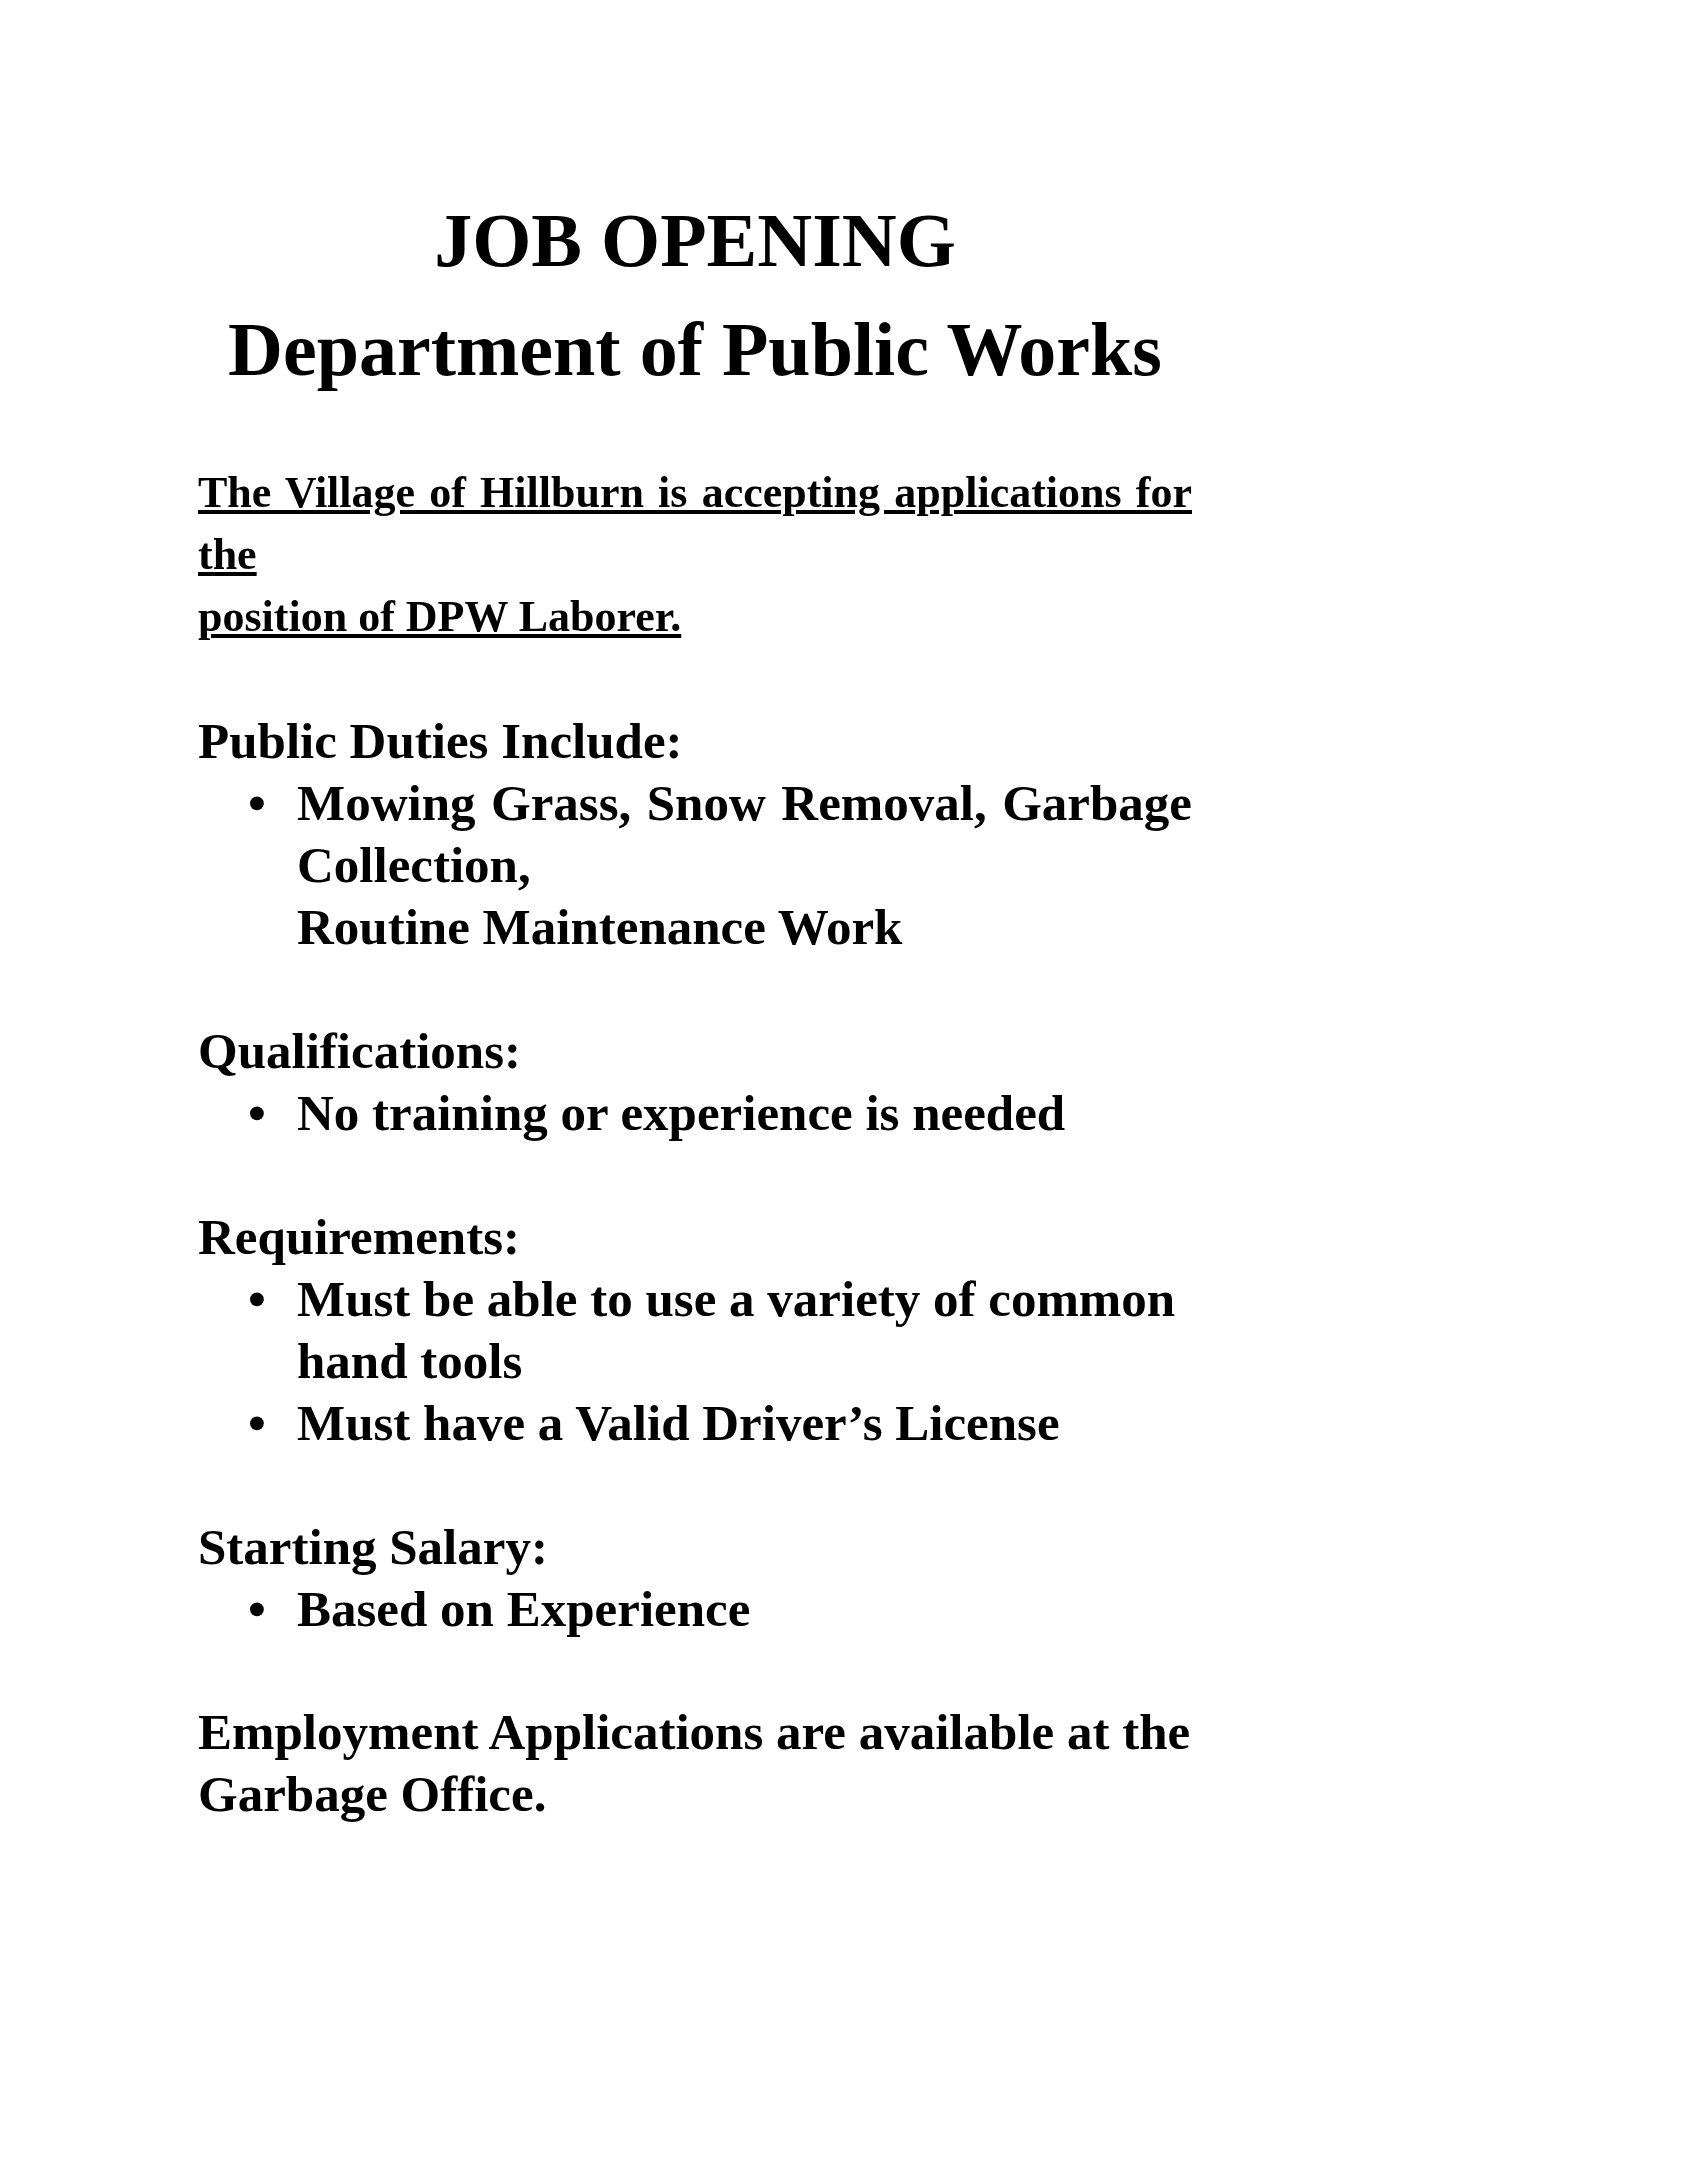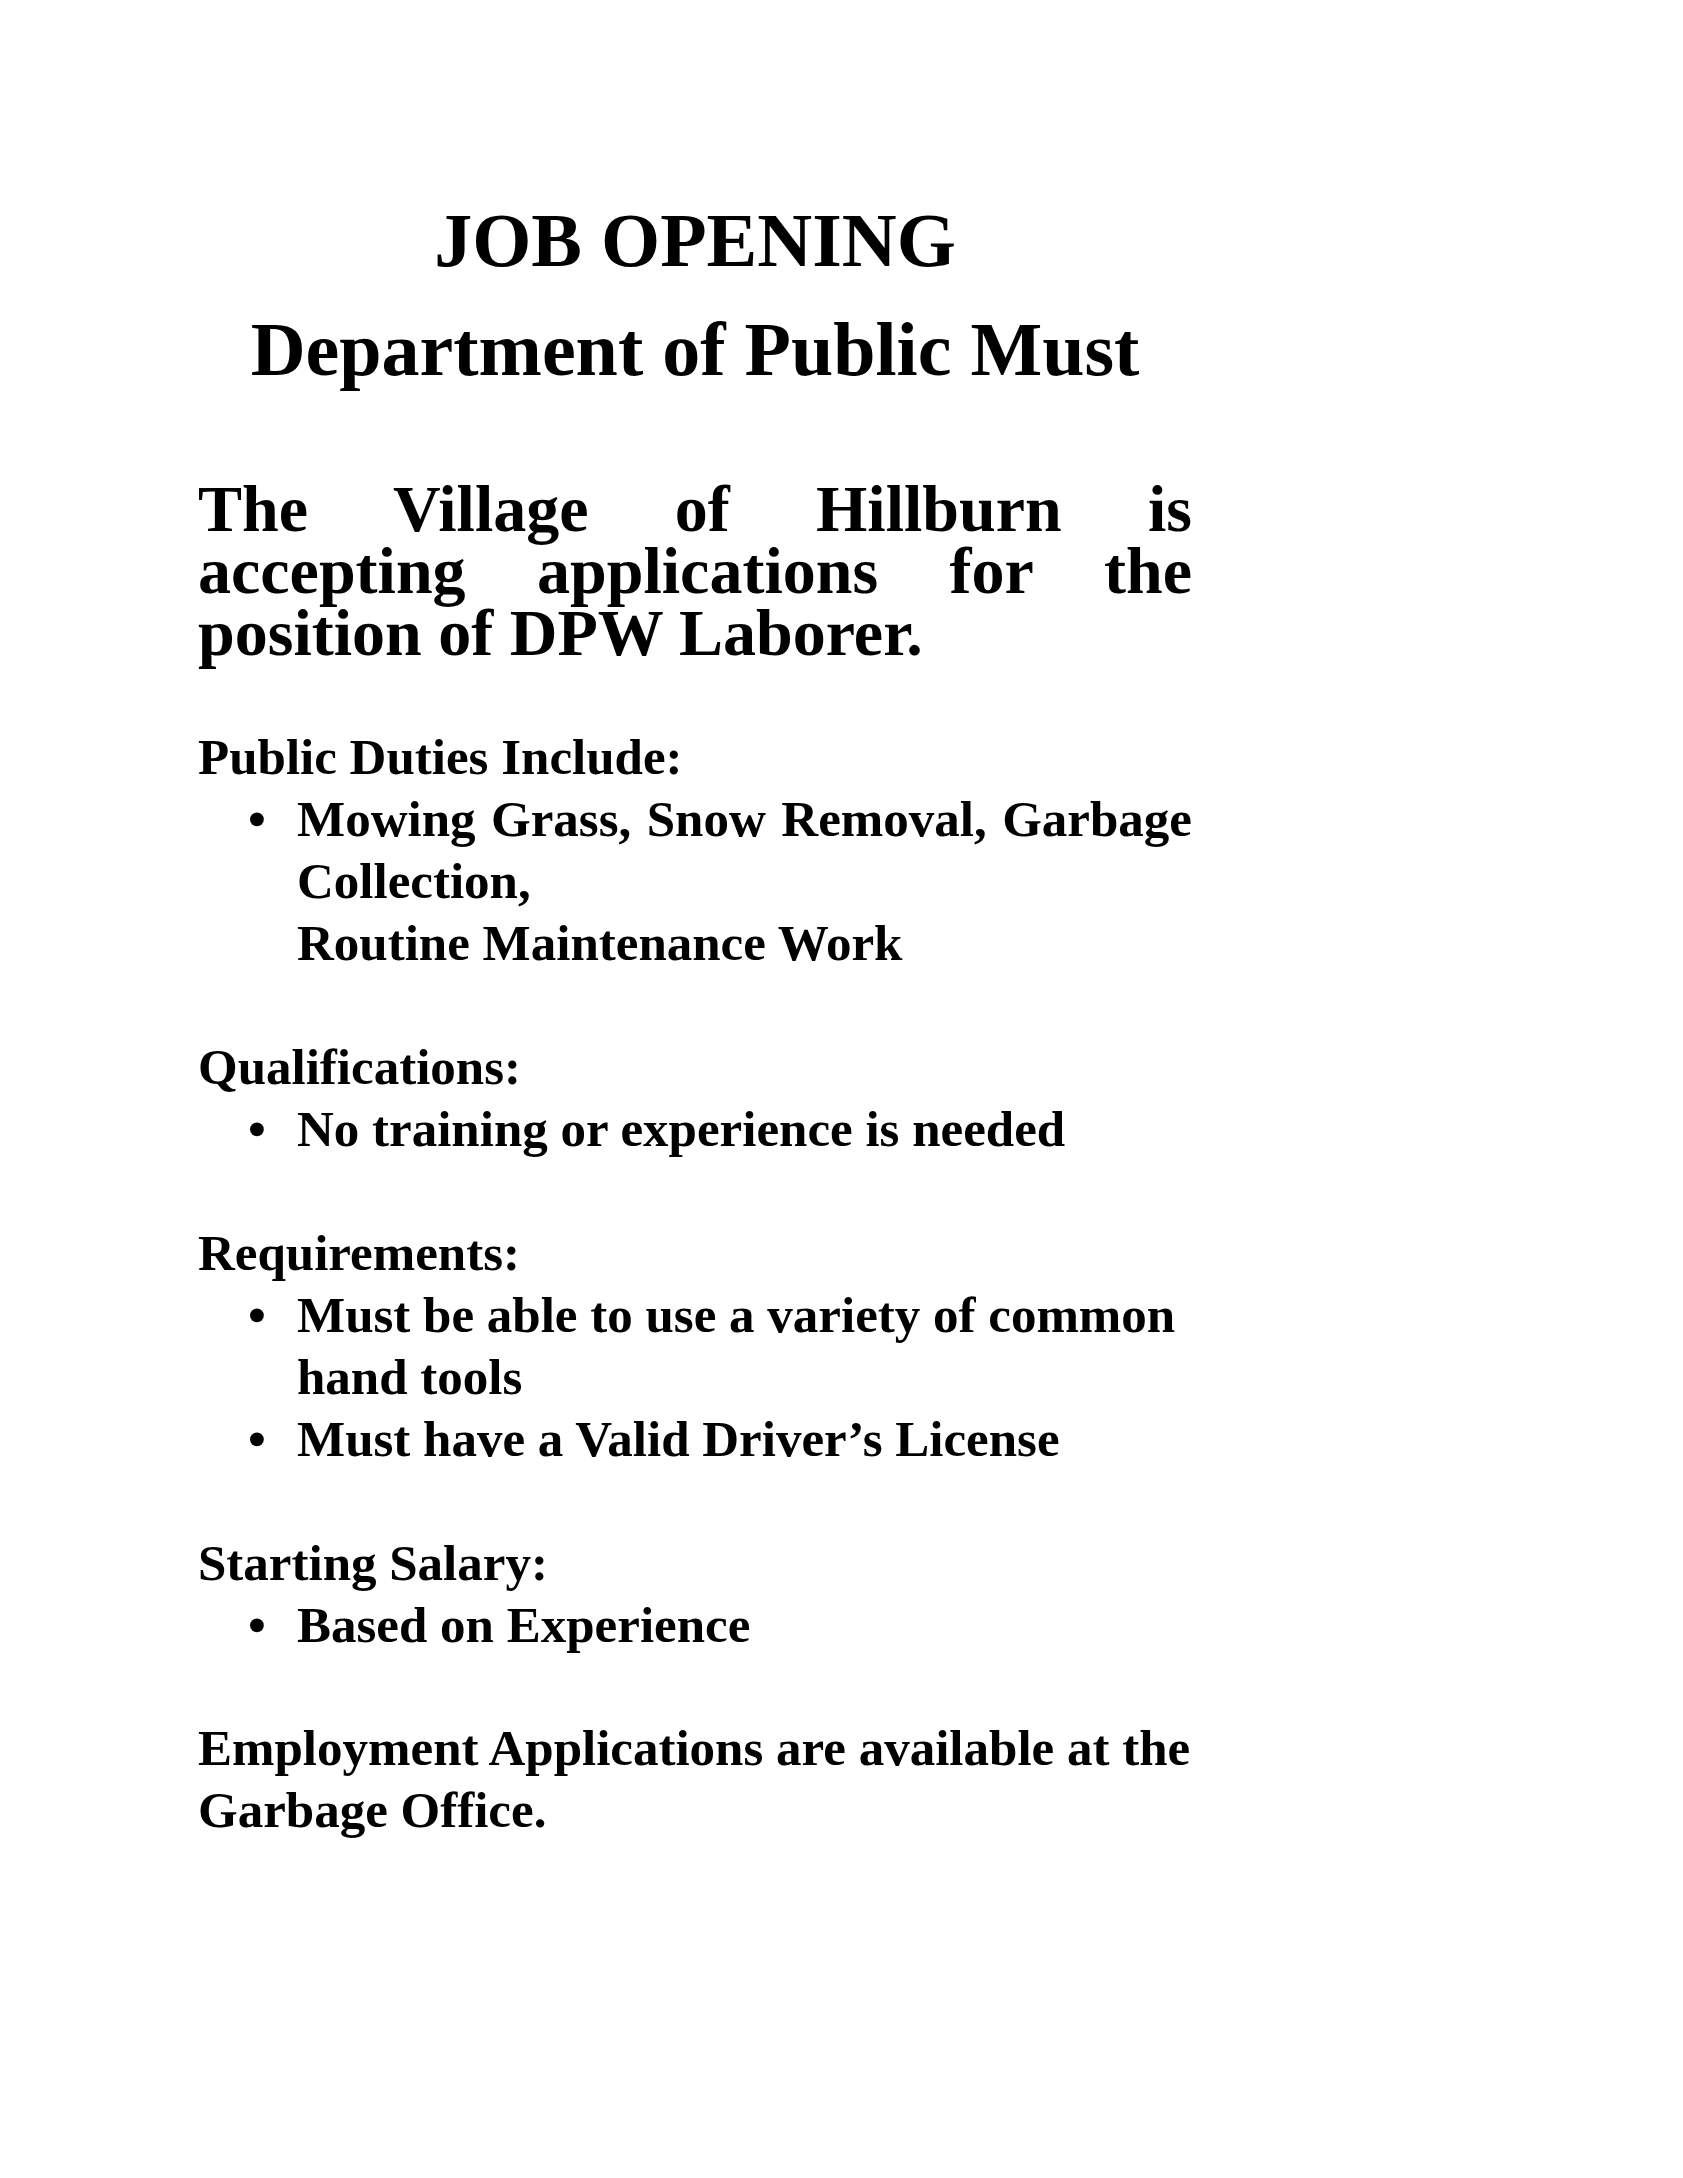--- a/index.html
+++ b/index.html
@@ -18,23 +18,24 @@
     font-weight: bold;
     color: #000000;
     overflow: hidden;
   }
   .doc-title {
     text-align: center;
     font-size: 76px;
     line-height: 109px;
   }
   .intro {
-    margin-top: 74px;
-    font-size: 66px;
+    margin-top: 58px;
+    font-size: 44px;
     line-height: 62px;
+    text-decoration: underline;
   }
   .justified {
     text-align: justify;
     text-align-last: justify;
   }
   .section {
     margin-top: 62px;
     font-size: 51px;
     line-height: 62px;
   }
@@ -64,21 +65,21 @@
     line-height: 93px;
   }
 </style>
 </head>
 <body>
 
 <div class="page">
 
   <div class="doc-title">
     <div>JOB OPENING</div>
-    <div>Department of Public Must</div>
+    <div>Department of Public Works</div>
   </div>
 
   <div class="intro">
     <div class="justified">The Village of Hillburn is accepting applications for the</div>
     <div>position of DPW Laborer.</div>
   </div>
 
   <div class="section">
     <div class="section-heading">Public Duties Include:</div>
     <div class="bullet-item">

